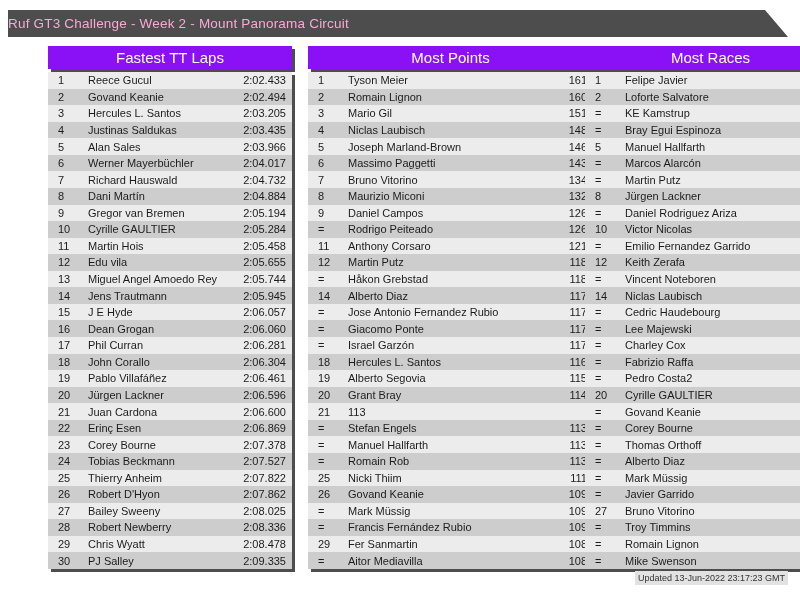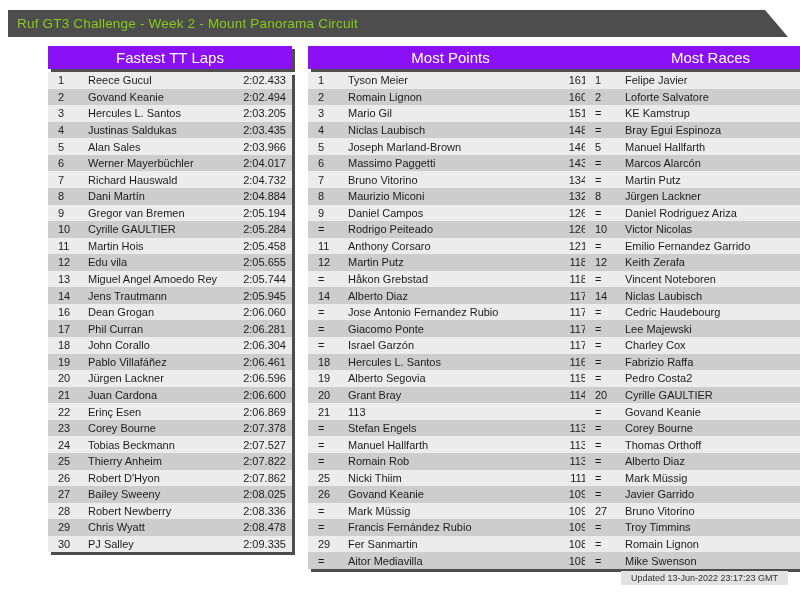--- a/index.html
+++ b/index.html
@@ -12,23 +12,22 @@
   }
   .titlebar {
     position: absolute;
     left: 8px; top: 10px;
     width: 780px; height: 27px;
     background: #4d4d4d;
     clip-path: polygon(0 0, calc(100% - 23px) 0, 100% 100%, 0 100%);
     display: flex; align-items: center;
   }
   .titlebar span {
-    color: #84cc16;
+    color: #f9a8d4;
     font-size: 13.5px;
-    padding-left: 9px;
     letter-spacing: 0.2px;
   }
   .panel { position: absolute; top: 46px; margin-left: 40px; }
   .panel:nth-child(1) { left: 8px;   width: 244px; }
   .panel:nth-child(2) { left: 268px; width: 285px; }
   .panel:nth-child(3) { left: 545px; width: 251px; }
   .panel-header {
     height: 23px;
     background: #8a11f5;
     box-shadow: 3px 3px 0 #4d4d4d;
@@ -58,21 +57,21 @@
     flex: 0 0 auto;
     padding-right: 6px;
     text-align: right;
   }
   .footer {
     position: absolute;
     top: 571px; right: 12px;
     font-size: 9px;
     color: #333333;
     background: #e2e2e2;
-    padding: 2px 10px;
+    padding: 2px 3px;
   }
 </style>
 </head>
 <body>
 
 <div class="titlebar">
   <span>Ruf GT3 Challenge - Week 2 - Mount Panorama Circuit</span>
 </div>
 
 <div id="tables-root">
@@ -143,20 +142,25 @@
           <span class="rank">13</span>
           <span class="name">Miguel Angel Amoedo Rey</span>
           <span class="val">2:05.744</span>
         </div>
         <div class="row">
           <span class="rank">14</span>
           <span class="name">Jens Trautmann</span>
           <span class="val">2:05.945</span>
         </div>
         <div class="row">
+          <span class="rank">15</span>
+          <span class="name">J E Hyde</span>
+          <span class="val">2:06.057</span>
+        </div>
+        <div class="row">
           <span class="rank">16</span>
           <span class="name">Dean Grogan</span>
           <span class="val">2:06.060</span>
         </div>
         <div class="row">
           <span class="rank">17</span>
           <span class="name">Phil Curran</span>
           <span class="val">2:06.281</span>
         </div>
         <div class="row">

